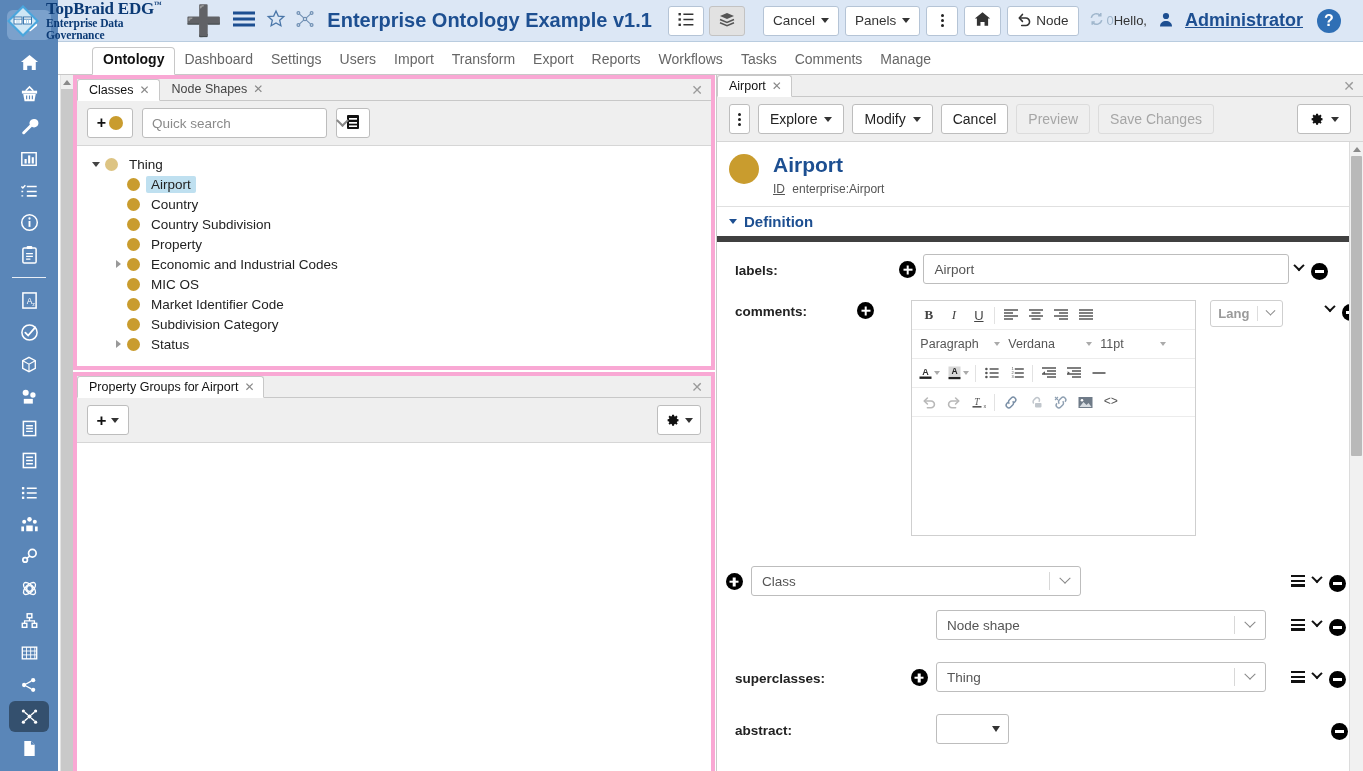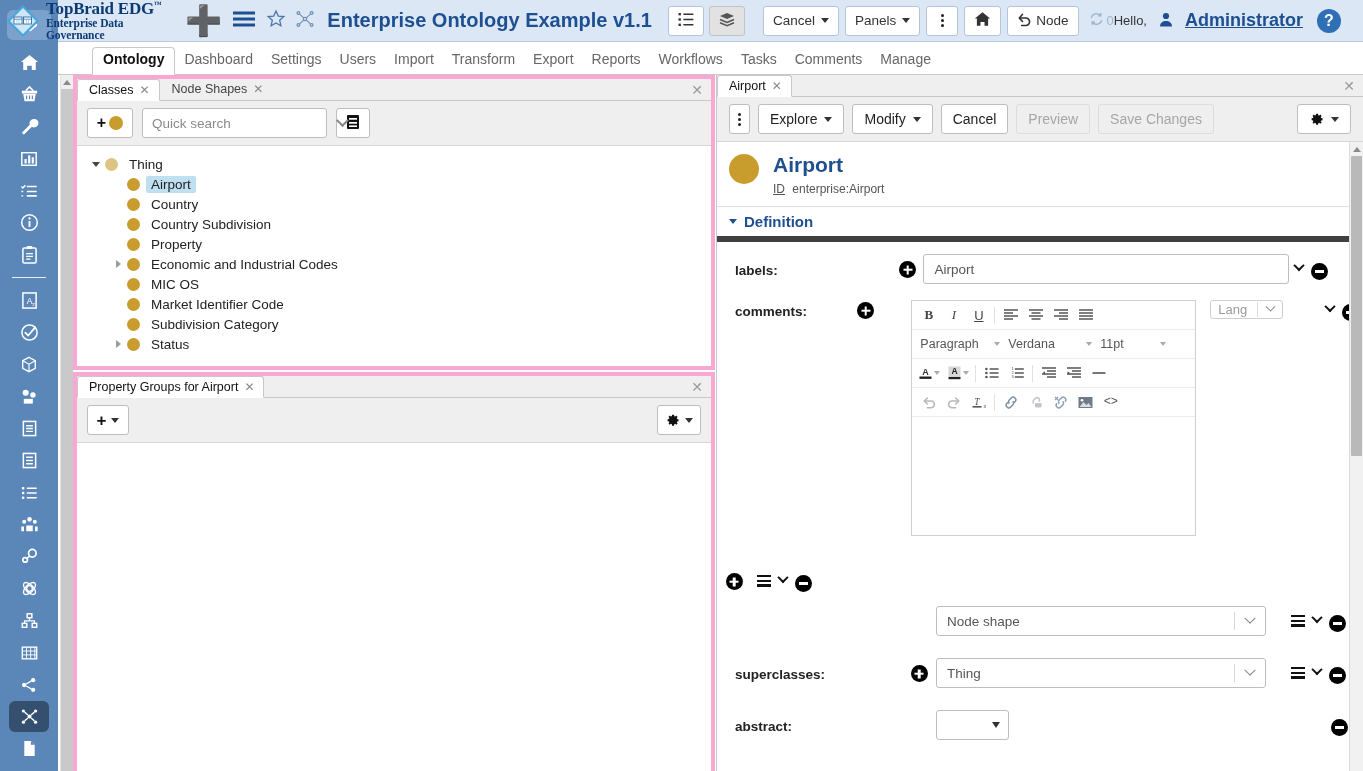--- a/index.html
+++ b/index.html
@@ -241,22 +241,22 @@
     cursor: pointer; color: #444; font-size: 13px;
   }
   .rte-sep { width: 1px; height: 17px; background: #e2e2e2; margin: 0 3px; }
   .rte-sel {
     display: flex; align-items: center; justify-content: space-between;
     font-size: 12.5px; color: #555; padding: 0 4px; cursor: pointer; height: 22px;
   }
   .rte-sel .ct { width:0;height:0;border-left:3.5px solid transparent;border-right:3.5px solid transparent;border-top:4.5px solid #aaa; margin-left:5px;}
   .rte-area { height: 118px; background: #fff; }
   .lang-box {
-    width: 73px; height: 19px; border: 1px solid #cfcfcf; border-radius: 3px; background:#fff;
-    display: flex; align-items: center; font-size: 13px; color: #9a9a9a; padding-left: 7px;
+    width: 73px; height: 27px; border: 1px solid #cfcfcf; border-radius: 3px; background:#fff;
+    display: flex; align-items: center; font-size: 13px; color: #9a9a9a; padding-left: 7px; font-weight: bold;
   }
   .lang-box .sep { width:1px; height:15px; background:#ddd; margin-left: auto; }
   .lang-box .cv { width: 24px; display:flex; align-items:center; justify-content:center; }
 
   
   .vscroll { position: absolute; width: 14px; background: #f1f1f1; border-left: 1px solid #dcdcdc; }
   .vscroll .arrow-box { height: 14px; background: #f1f1f1; display:flex;align-items:center;justify-content:center;}
   .vscroll .thumb { background: #b9b9b9; border-radius: 1px; }
   .tri-up-sm { width:0;height:0;border-left:4px solid transparent;border-right:4px solid transparent;border-bottom:5px solid #8a8a8a;}
 
@@ -976,20 +976,29 @@
         <div class="ftail" style="padding-top:4px;">
           <i class="chev-sm"></i>
           <span class="icon-minus-circle"></span>
         </div>
       </div>
 
       <div class="frow" style="padding-top:30px;">
         <div class="fplus">
             <span class="icon-plus-circle"></span>
           </div>
+        <div class="fctl">
+          <div class="selbox">
+            <span class="v">Class</span>
+            <span class="sep"></span>
+            <span class="cv">
+                <i class="chev" style="width:8px;height:8px;border-width:1.9px;"></i>
+              </span>
+          </div>
+        </div>
         <div class="ftail">
           <span class="hamb">
               <i></i>
               <i></i>
               <i></i>
             </span>
           <i class="chev-sm"></i>
           <span class="icon-minus-circle"></span>
         </div>
       </div>

